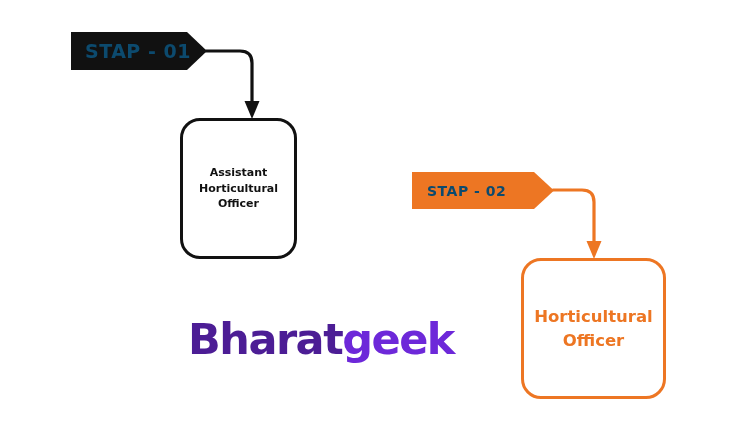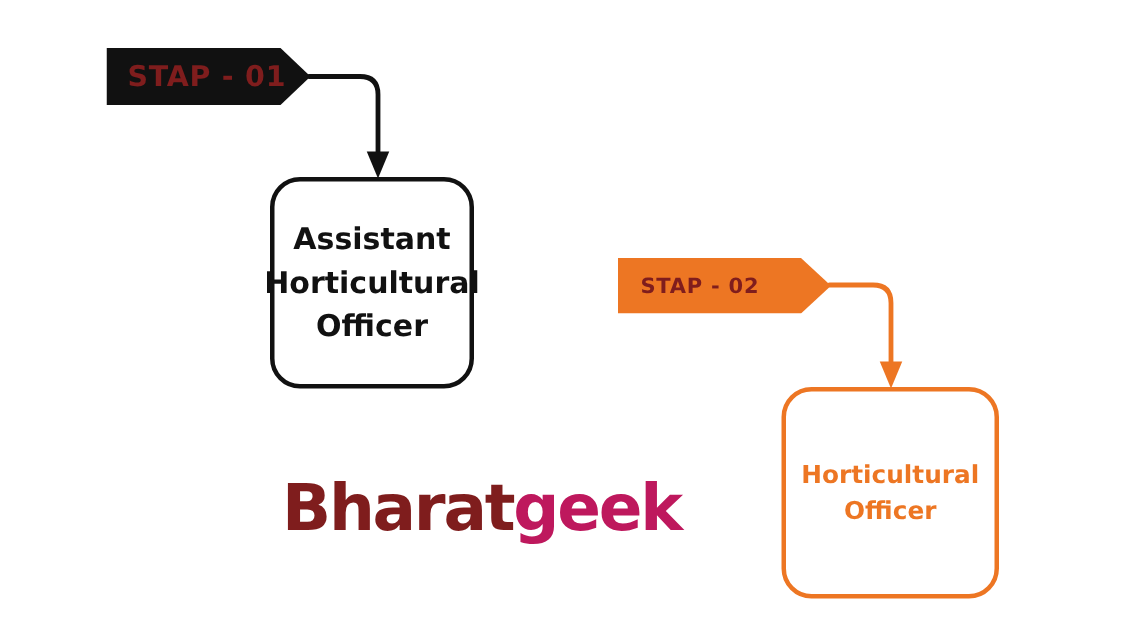--- a/index.html
+++ b/index.html
@@ -25,21 +25,21 @@
     height: 427px;
   }
 
   
   .step-tag {
     position: absolute;
     display: flex;
     align-items: center;
     justify-content: flex-start;
     box-sizing: border-box;
-    color: #7f1d1d;
+    color: #0c4a6e;
     font-family: "DejaVu Sans", sans-serif;
     font-weight: bold;
     letter-spacing: 0.5px;
     white-space: nowrap;
     text-align: center;
   }
   .step-tag .tag-label {
     position: relative;
     z-index: 2;
     line-height: 1;
@@ -79,26 +79,26 @@
     justify-content: center;
     text-align: center;
     background: #ffffff;
     font-family: "DejaVu Sans", sans-serif;
     font-weight: bold;
     line-height: 1.45;
   }
   #role-box-1 {
     left: 180px;
     top: 118px;
-    width: 136px;
+    width: 117px;
     height: 141px;
     border: 3px solid #111111;
     border-radius: 20px;
     color: #111111;
-    font-size: 20px;
+    font-size: 11px;
   }
   #role-box-2 {
     left: 521px;
     top: 258px;
     width: 145px;
     height: 141px;
     border: 3px solid #ED7623;
     border-radius: 20px;
     color: #ED7623;
     font-size: 16.5px;
@@ -112,22 +112,22 @@
     position: absolute;
     left: 188px;
     top: 318px;
     font-family: "DejaVu Sans", sans-serif;
     font-weight: bold;
     font-size: 43px;
     letter-spacing: -1.5px;
     line-height: 1;
     white-space: nowrap;
   }
-  #brand-logo .brand-part-a { color: #7f1d1d; }
-  #brand-logo .brand-part-b { color: #be185d; }
+  #brand-logo .brand-part-a { color: #4c1d95; }
+  #brand-logo .brand-part-b { color: #6d28d9; }
 </style>
 </head>
 <body>
 
 <div id="canvas">
 
   <svg class="layer-svg" viewBox="0 0 747 427">
 
     <g>
       <path d="M 206 51 L 240 51 Q 252 51 252 63 L 252 104" fill="none" stroke="#111111" stroke-width="3.2" stroke-linecap="round"></path>

